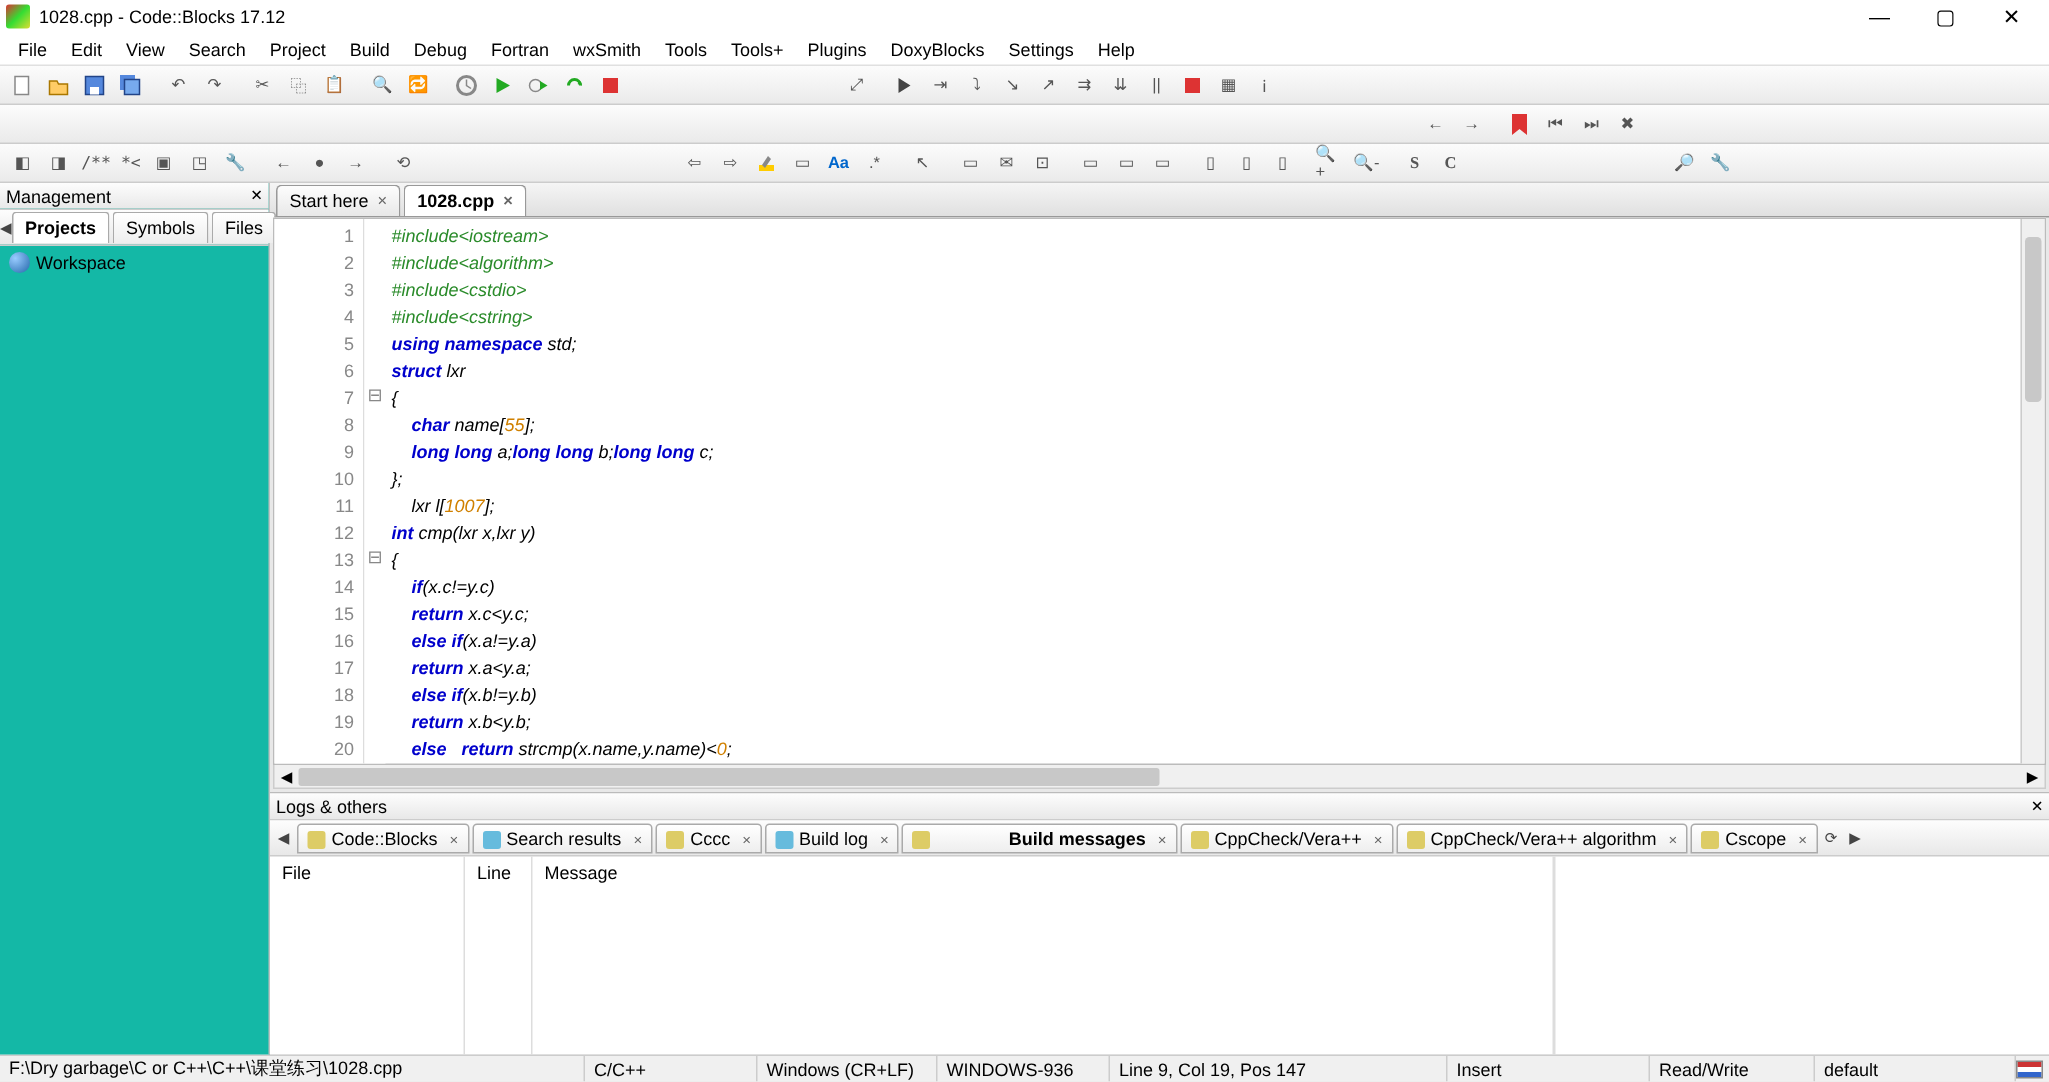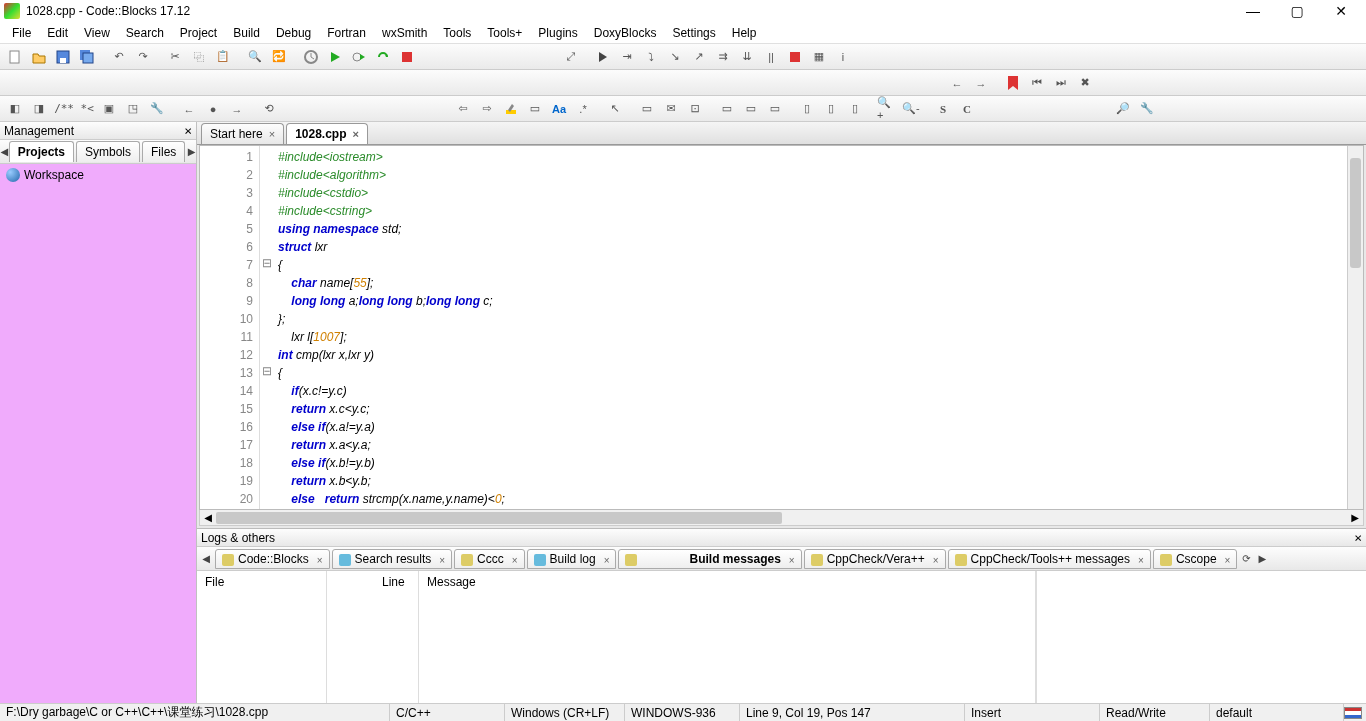--- a/index.html
+++ b/index.html
@@ -9,21 +9,21 @@
 .titlebar .title { flex: 1; color: #000; font-size: 12px; }
 .titlebar .win-controls { display: flex; gap: 18px; padding-right: 8px; }
 .titlebar .win-controls span { width: 26px; text-align: center; font-size: 14px; color: #000; cursor: default; }
 .menubar { height: 22px; background: #fff; display: flex; align-items: center; padding: 0 4px; border-bottom: 1px solid #e0e0e0; }
 .menubar span { padding: 2px 8px; color: #000; }
 .toolbar-row { height: 26px; background: linear-gradient(#fcfcfc,#eaeaea); border-bottom: 1px solid #ccc; display: flex; align-items: center; padding: 0 4px; gap: 2px; }
 .tb-btn { width: 22px; height: 22px; display: flex; align-items: center; justify-content: center; border: 1px solid transparent; color: #555; font-size: 11px; }
 .tb-sep { width: 6px; }
 .tb-combo { height: 20px; border: 1px solid #aaa; background: #fff; font-size: 11px; padding: 0 2px; margin-top: 48px; }
 .main-area { flex: 1; display: flex; min-height: 0; }
-.mgmt-panel { width: 197px; background: #f0abfc; border-right: 1px solid #c0c0c0; display: flex; flex-direction: column; position: relative; }
+.mgmt-panel { width: 180px; background: #14b8a6; border-right: 1px solid #c0c0c0; display: flex; flex-direction: column; position: relative; }
 .mgmt-title { height: 18px; background: linear-gradient(#fdfdfd,#e8e8e8); border-bottom: 1px solid #ccc; padding: 0 4px; display: flex; align-items: center; font-size: 11px; }
 .mgmt-title .x { margin-left: auto; font-family: monospace; font-size: 13px; }
 .mgmt-tabs { height: 24px; display: flex; border-bottom: 1px solid #ccc; background: linear-gradient(#fdfdfd,#e8e8e8); align-items: center; }
 .mgmt-tabs .nav-arr { width: 14px; text-align: center; font-size: 10px; color: #444; }
 .mgmt-tabs .mtab { padding: 3px 8px; border: 1px solid #aaa; border-bottom: none; background: linear-gradient(#fff,#eee); border-radius: 3px 3px 0 0; margin-right: 2px; }
 .mgmt-tabs .mtab.active { background: #fff; font-weight: 600; }
 .mgmt-tree { flex: 1; padding: 4px 6px; }
 .mgmt-tree .tree-item { display: flex; align-items: center; gap: 4px; }
 .mgmt-tree .globe { width: 14px; height: 14px; border-radius: 50%; background: radial-gradient(circle at 30% 30%, #9cf, #26a); }
 .editor-col { flex: 1; display: flex; flex-direction: column; min-width: 0; background: #e8e8e8; }
@@ -52,21 +52,21 @@
 .logs-title .x { margin-left: auto; font-family: monospace; font-size: 13px; }
 .logs-tabs { height: 24px; display: flex; align-items: center; background: linear-gradient(#fdfdfd,#e8e8e8); border-bottom: 1px solid #ccc; padding: 0 2px; gap: 2px; }
 .logs-tabs .nav-arr { width: 14px; text-align: center; font-size: 10px; color: #444; }
 .logs-tabs .ltab { display: flex; align-items: flex-end; gap: 4px; padding: 2px 6px; border: 1px solid #aaa; border-radius: 3px 3px 0 0; background: linear-gradient(#fff,#eee); white-space: nowrap; }
 .logs-tabs .ltab.active .lbl { font-weight: 700; padding-left: 48px; }
 .logs-tabs .ltab .x { font-size: 10px; color: #666; margin-left: 4px; }
 .logs-tabs .ltab .ico { width: 12px; height: 12px; border-radius: 2px; }
 .logs-body { flex: 1; display: flex; font-family: Consolas, monospace; font-size: 12px; }
 .logs-body .col { padding: 4px 8px; border-right: 1px solid #ddd; }
 .logs-body .col.f { width: 130px; }
-.logs-body .col.l { width: 45px; margin-left: 47px; }
+.logs-body .col.l { width: 45px; }
 .logs-body .col.m { flex: 1; }
 .statusbar { height: 18px; background: #f0f0f0; border-top: 1px solid #ccc; display: flex; align-items: center; font-size: 11px; }
 .statusbar .cell { padding: 0 6px; border-right: 1px solid #ccc; height: 100%; display: flex; align-items: center; white-space: nowrap; }
 .statusbar .cell.path { width: 390px; }
 .statusbar .cell.lang { width: 115px; }
 .statusbar .cell.eol { width: 120px; }
 .statusbar .cell.enc { width: 115px; }
 .statusbar .cell.pos { width: 225px; }
 .statusbar .cell.ins { width: 135px; }
 .statusbar .cell.rw { width: 110px; }
@@ -383,21 +383,21 @@
             <span class="lbl">Build messages</span>
             <span class="x">×</span>
           </div>
           <div class="ltab">
             <div class="ico" style="background: rgb(221, 204, 102);"></div>
             <span class="lbl">CppCheck/Vera++</span>
             <span class="x">×</span>
           </div>
           <div class="ltab">
             <div class="ico" style="background: rgb(221, 204, 102);"></div>
-            <span class="lbl">CppCheck/Tools++ messages</span>
+            <span class="lbl">CppCheck/Vera++ algorithm</span>
             <span class="x">×</span>
           </div>
           <div class="ltab">
             <div class="ico" style="background: rgb(221, 204, 102);"></div>
             <span class="lbl">Cscope</span>
             <span class="x">×</span>
           </div>
           <div class="nav-arr">⟳</div>
           <div class="nav-arr">▶</div>
         </div>

